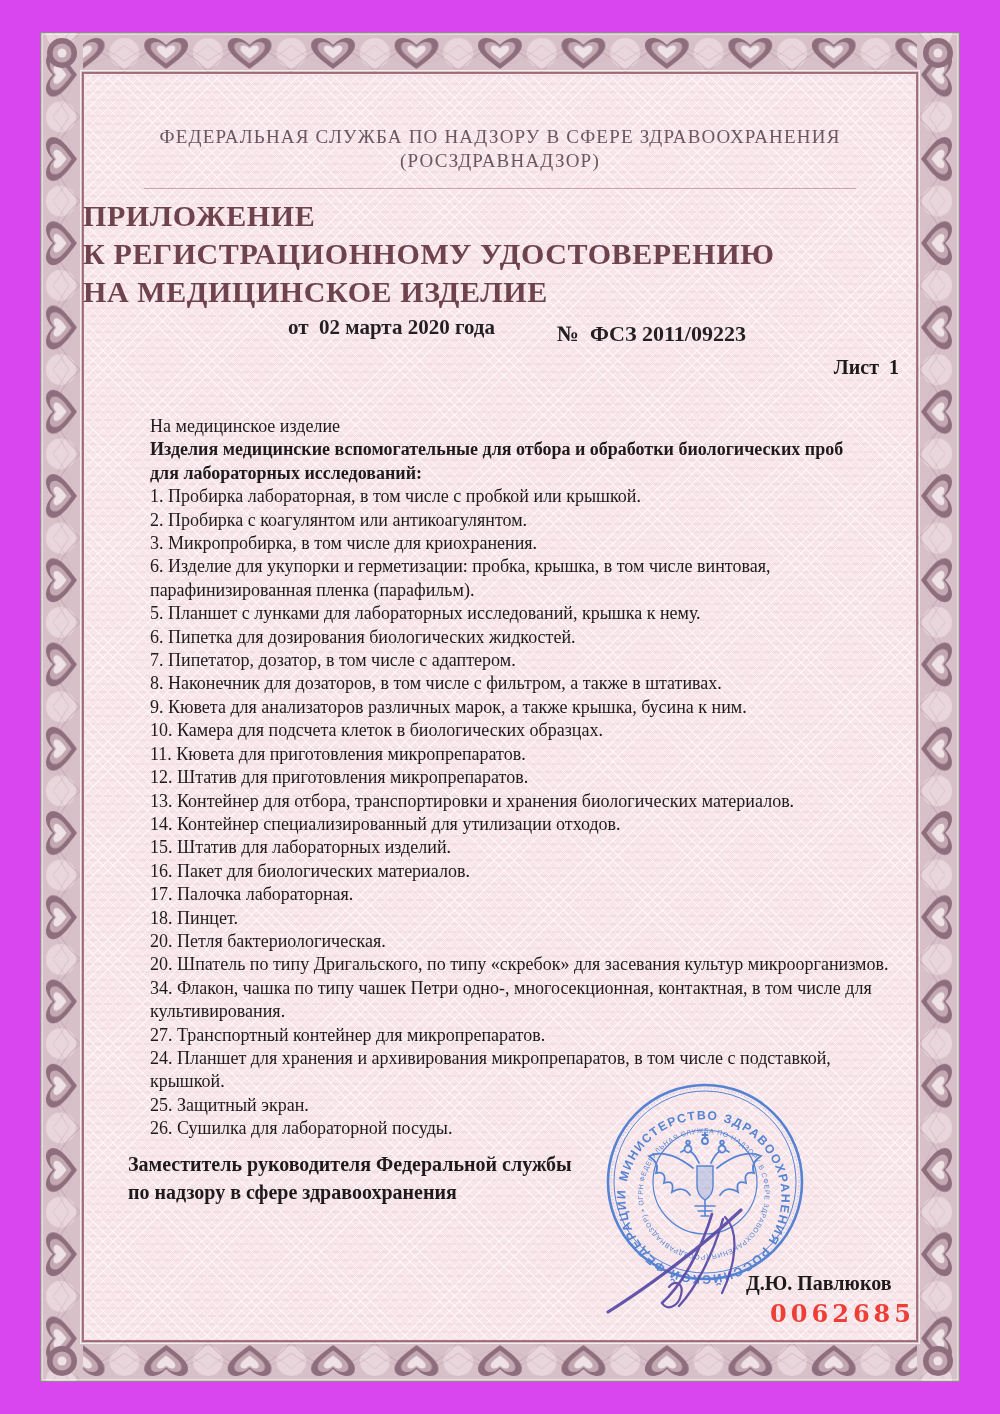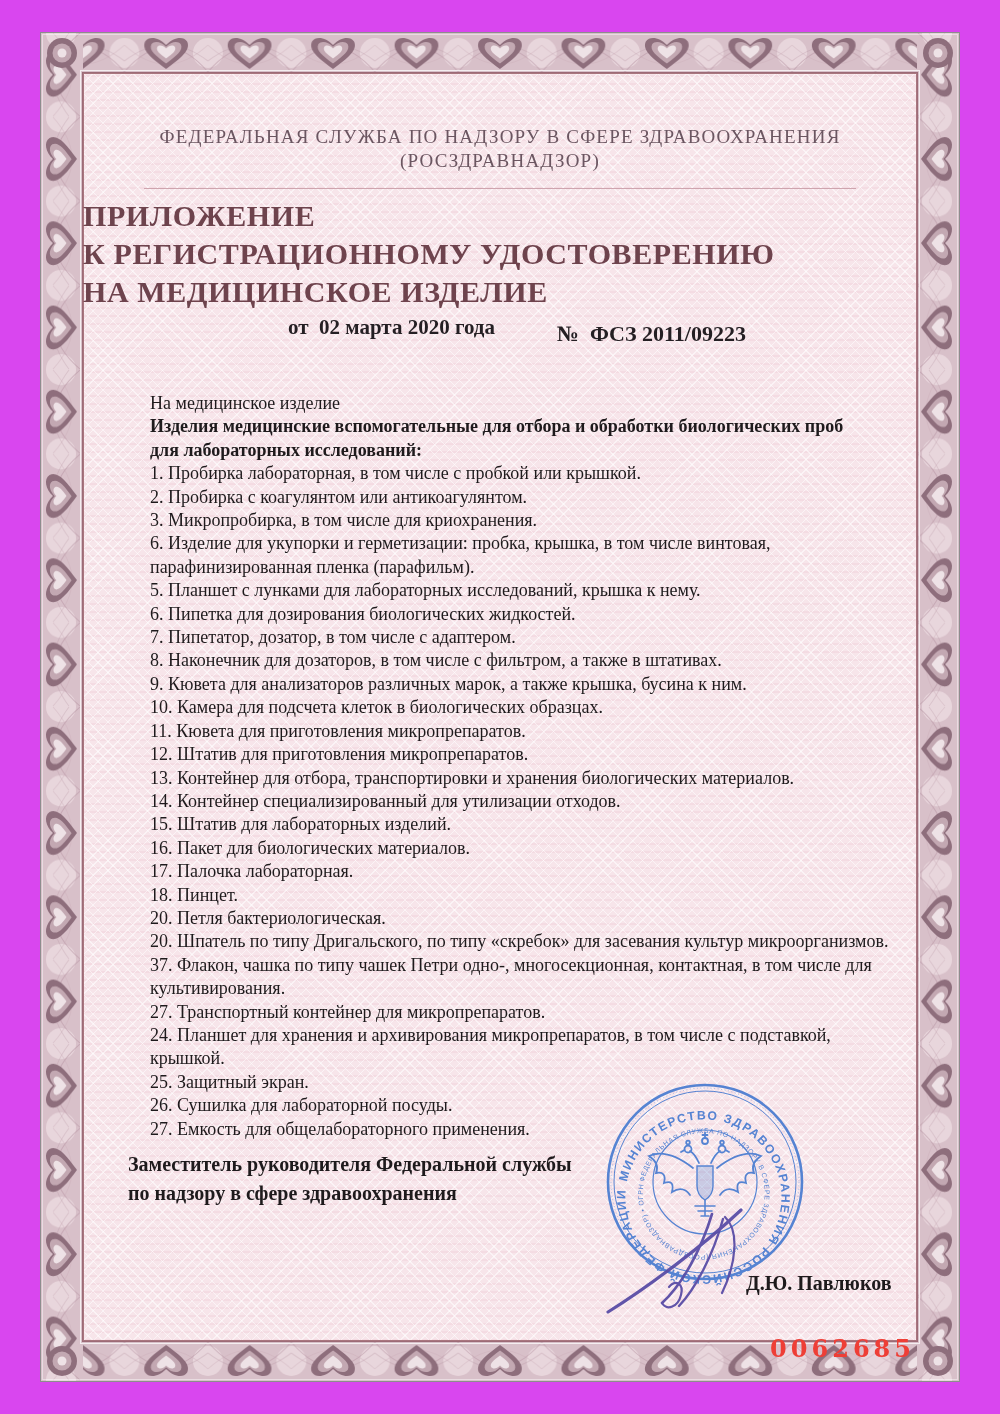--- a/index.html
+++ b/index.html
@@ -27,21 +27,21 @@
          margin-top:0;white-space:pre;}
   .body-text{margin-top:36px;padding-left:67px;width:740px;font-size:18px;line-height:23.4px;
              color:#1e1a1c;}
   .intro{font-weight:normal;}
   .product{font-weight:bold;max-width:706px;}
   .item{font-weight:normal;}
   .footer{margin-top:9px;padding-left:45px;font-size:20px;line-height:28.5px;font-weight:bold;
           color:#1e1a1c;}
   .signer-name{position:absolute;left:663px;top:1199px;font-size:20px;font-weight:bold;color:#1e1a1c;}
   .serial{position:absolute;right:2px;top:1226px;font-size:24px;font-weight:bold;letter-spacing:4px;
-          color:#ee3e36;font-family:"DejaVu Serif","Liberation Serif",serif;margin-top:35px;}
+          color:#ee3e36;font-family:"DejaVu Serif","Liberation Serif",serif;}
 </style>
 </head>
 <body>
 
 <div class="page">
 
   <svg class="frame-svg" viewBox="0 0 1000 1414" xmlns="http://www.w3.org/2000/svg">
     <defs>
       <g id="tileH">
         <rect width="83.45" height="40" fill="#d8c0c9"></rect>
@@ -115,20 +115,21 @@
       <div>ПРИЛОЖЕНИЕ</div>
       <div>К РЕГИСТРАЦИОННОМУ УДОСТОВЕРЕНИЮ</div>
       <div>НА МЕДИЦИНСКОЕ ИЗДЕЛИЕ</div>
     </div>
 
     <div class="meta-row">
       <span class="date">от  02 марта 2020 года</span>
       <span class="reg-number">№  ФСЗ 2011/09223</span>
     </div>
 
+    <div class="sheet">Лист  1</div>
 
     <div class="body-text">
       <div class="intro">На медицинское изделие</div>
       <div class="product">Изделия медицинские вспомогательные для отбора и обработки биологических проб для лабораторных исследований:</div>
       <div class="items">
 
           <div class="item">1. Пробирка лабораторная, в том числе с пробкой или крышкой.</div>
 
           <div class="item">2. Пробирка с коагулянтом или антикоагулянтом.</div>
 
@@ -161,32 +162,31 @@
           <div class="item">16. Пакет для биологических материалов.</div>
 
           <div class="item">17. Палочка лабораторная.</div>
 
           <div class="item">18. Пинцет.</div>
 
           <div class="item">20. Петля бактериологическая.</div>
 
           <div class="item">20. Шпатель по типу Дригальского, по типу «скребок» для засевания культур микроорганизмов.</div>
 
-          <div class="item">37. Флакон, чашка по типу чашек Петри одно-, многосекционная, контактная, в том числе для культивирования.</div>
+          <div class="item">34. Флакон, чашка по типу чашек Петри одно-, многосекционная, контактная, в том числе для культивирования.</div>
 
 
           <div class="item">27. Транспортный контейнер для микропрепаратов.</div>
 
           <div class="item">24. Планшет для хранения и архивирования микропрепаратов, в том числе с подставкой, крышкой.</div>
 
           <div class="item">25. Защитный экран.</div>
 
           <div class="item">26. Сушилка для лабораторной посуды.</div>
 
-          <div class="item">27. Емкость для общелабораторного применения.</div>
         </div>
     </div>
 
     <div class="footer">
       <div>Заместитель руководителя Федеральной службы</div>
       <div>по надзору в сфере здравоохранения</div>
     </div>
 
     <div class="signer-name">Д.Ю. Павлюков</div>
     <div class="serial">0062685</div>

